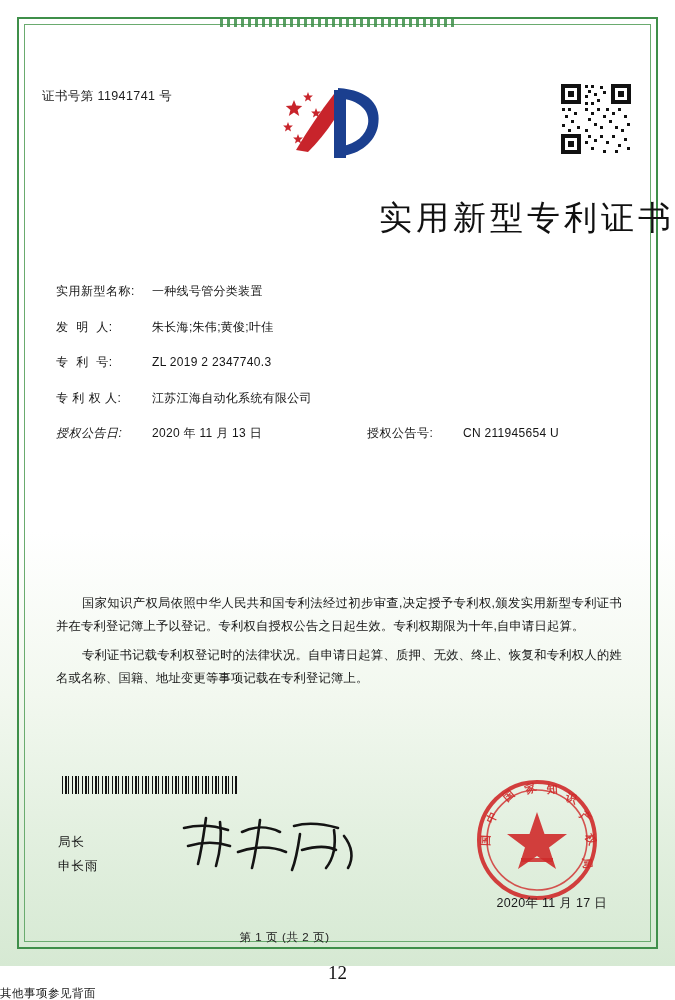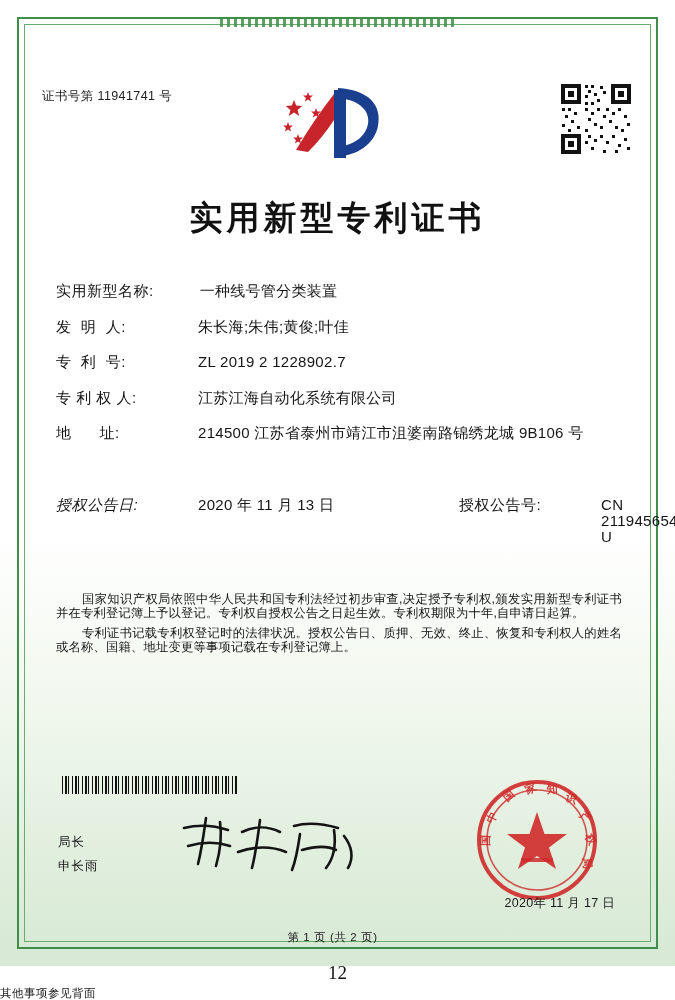--- a/index.html
+++ b/index.html
@@ -83,68 +83,66 @@
     position: absolute;
     left: 278px; top: 84px;
     width: 120px; height: 80px;
   }
 
   
   .doc-title {
     position: absolute;
     left: 0; top: 196px;
     width: 675px;
-    text-align: center;
+    text-align: right;
     font-family: "DejaVu Serif", serif;
-    font-weight: bold;
+    font-weight: normal;
     font-size: 33px;
     letter-spacing: 4px;
     color: #111;
   }
 
   
   .fields {
     position: absolute;
     left: 56px; top: 283px;
     width: 566px;
   }
   .field-row {
     display: flex;
     align-items: baseline;
     margin-bottom: 19.5px;
-    font-size: 15px;
+    font-size: 12px;
     line-height: 16px;
     color: #151515;
-    gap: 46px;
   }
   .field-label {
     flex: 0 0 96px;
     white-space: pre;
     letter-spacing: .5px;
   }
   .field-value {
     flex: 1 1 auto;
     letter-spacing: .3px;
   }
   .field-row.dual .field-label { flex: 0 0 96px; font-style: italic; }
   .field-row.dual .field-value { flex: 0 0 215px; }
   .field-row.dual .field-label2 {
     flex: 0 0 96px;
     letter-spacing: .5px;
-    margin-top: 36px;
   }
   .field-row.dual .field-value2 { flex: 1 1 auto; letter-spacing: .3px; }
 
   
   .paras {
     position: absolute;
     left: 56px; top: 592px;
     width: 566px;
     font-size: 12.3px;
-    line-height: 14px;
+    line-height: 23px;
     color: #141414;
     letter-spacing: .2px;
     text-align: justify;
   }
   .paras p { margin: 0 0 6px 0; text-indent: 26px; }
 
   
   .barcode {
     position: absolute;
     left: 62px; top: 776px;
@@ -172,36 +170,35 @@
   }
 
   
   .seal {
     position: absolute;
     right: 76px; top: 778px;
     width: 124px; height: 124px;
   }
   .seal-date {
     position: absolute;
-    right: 60px; top: 895px;
+    right: 68px; top: 895px;
     font-size: 12.5px;
     color: #1a1a1a;
     letter-spacing: .3px;
   }
 
   
   .page-no {
     position: absolute;
     left: 0; top: 930px;
     width: 569px;
     text-align: center;
     font-size: 11.5px;
     color: #222;
     letter-spacing: .6px;
-    margin-left: 48px;
   }
 
   .sheet-number {
     position: absolute;
     left: 0; top: 962px;
     width: 675px;
     text-align: center;
     font-size: 19px;
     color: #111;
     font-family: "Liberation Serif", serif;
@@ -324,41 +321,37 @@
     <div class="field-row">
       <div class="field-label">实用新型名称:</div>
       <div class="field-value">一种线号管分类装置</div>
     </div>
     <div class="field-row">
       <div class="field-label">发  明  人:</div>
       <div class="field-value">朱长海;朱伟;黄俊;叶佳</div>
     </div>
     <div class="field-row">
       <div class="field-label">专  利  号:</div>
-      <div class="field-value">ZL 2019 2 1228902.7</div>
+      <div class="field-value">ZL 2019 2 2347740.3</div>
     </div>
     <div class="field-row">
       <div class="field-label">专 利 权 人:</div>
       <div class="field-value">江苏江海自动化系统有限公司</div>
-    </div>
-    <div class="field-row">
-      <div class="field-label">地      址:</div>
-      <div class="field-value">214500 江苏省泰州市靖江市沮婆南路锦绣龙城 9B106 号</div>
     </div>
     <div class="field-row dual">
       <div class="field-label">授权公告日:</div>
       <div class="field-value">2020 年 11 月 13 日</div>
       <div class="field-label2">授权公告号:</div>
       <div class="field-value2">CN 211945654 U</div>
     </div>
   </div>
 
   <div class="paras">
     <p>国家知识产权局依照中华人民共和国专利法经过初步审查,决定授予专利权,颁发实用新型专利证书并在专利登记簿上予以登记。专利权自授权公告之日起生效。专利权期限为十年,自申请日起算。</p>
-    <p>专利证书记载专利权登记时的法律状况。授权公告日、质押、无效、终止、恢复和专利权人的姓名或名称、国籍、地址变更等事项记载在专利登记簿上。</p>
+    <p>专利证书记载专利权登记时的法律状况。自申请日起算、质押、无效、终止、恢复和专利权人的姓名或名称、国籍、地址变更等事项记载在专利登记簿上。</p>
   </div>
 
   <div class="barcode"></div>
 
   <div class="sig-labels">
     <div>局长</div>
     <div>申长雨</div>
   </div>
 
   <div class="signature">

